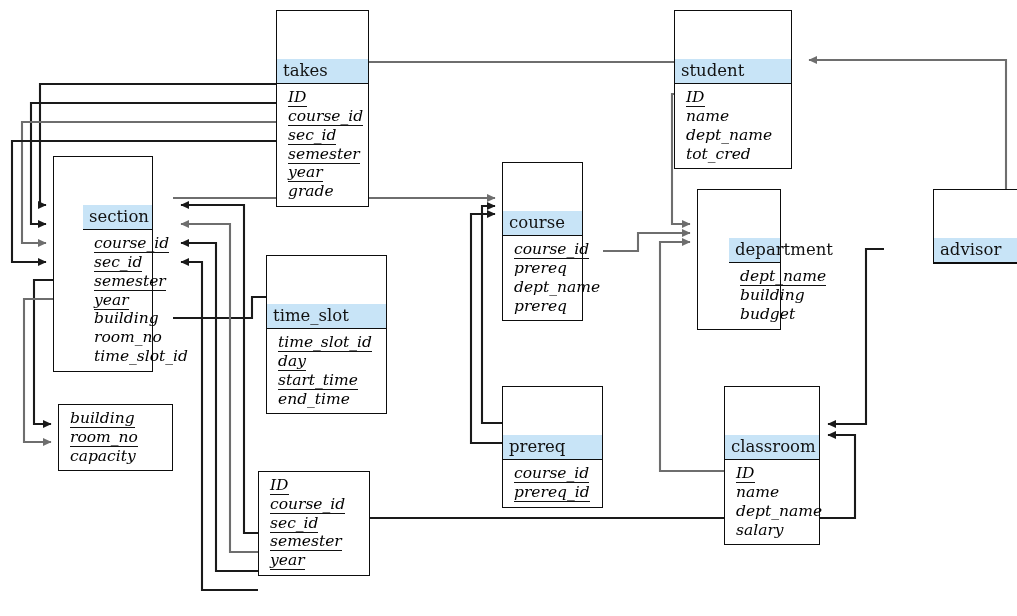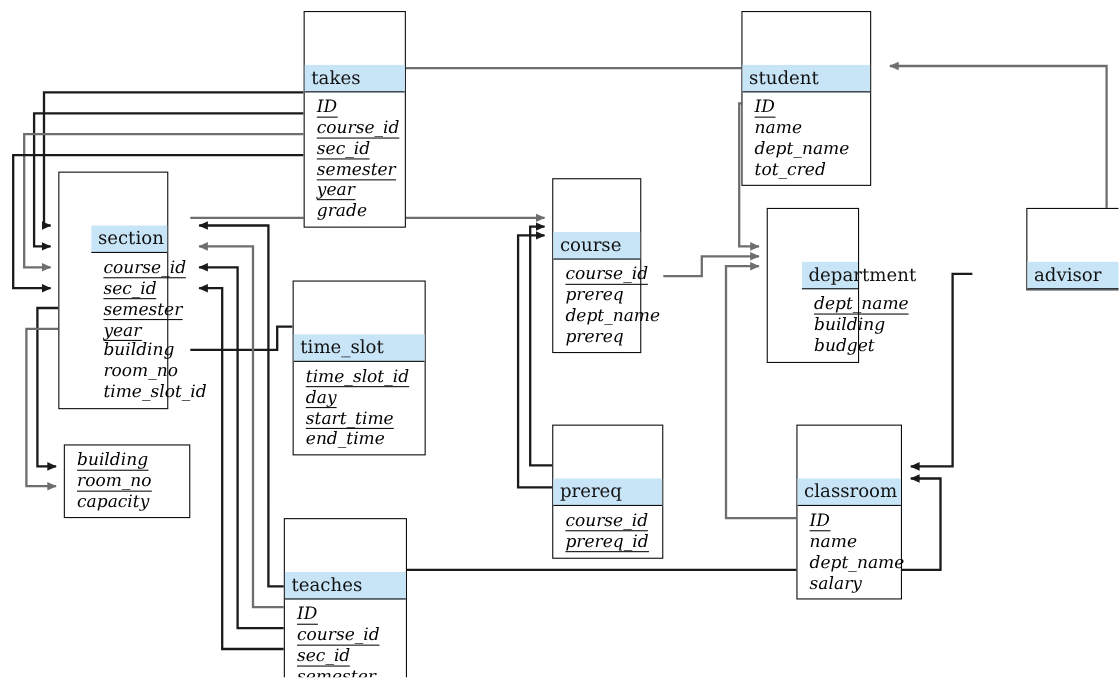--- a/index.html
+++ b/index.html
@@ -150,21 +150,20 @@
         </div>
       </div>
       <div class="entity" style="left: 58px; top: 404px; width: 115px;">
         <div class="ent-attrs">
           <div class="attr pk"><span>building</span></div>
           <div class="attr pk"><span>room_no</span></div>
           <div class="attr"><span>capacity</span></div>
         </div>
       </div>
       <div class="entity" style="left: 258px; top: 471px; width: 112px;">
-        <div class="ent-title">teaches</div>
         <div class="ent-attrs">
           <div class="attr pk"><span>ID</span></div>
           <div class="attr pk"><span>course_id</span></div>
           <div class="attr pk"><span>sec_id</span></div>
           <div class="attr pk"><span>semester</span></div>
           <div class="attr pk"><span>year</span></div>
         </div>
       </div>
     </div>
 </div>

